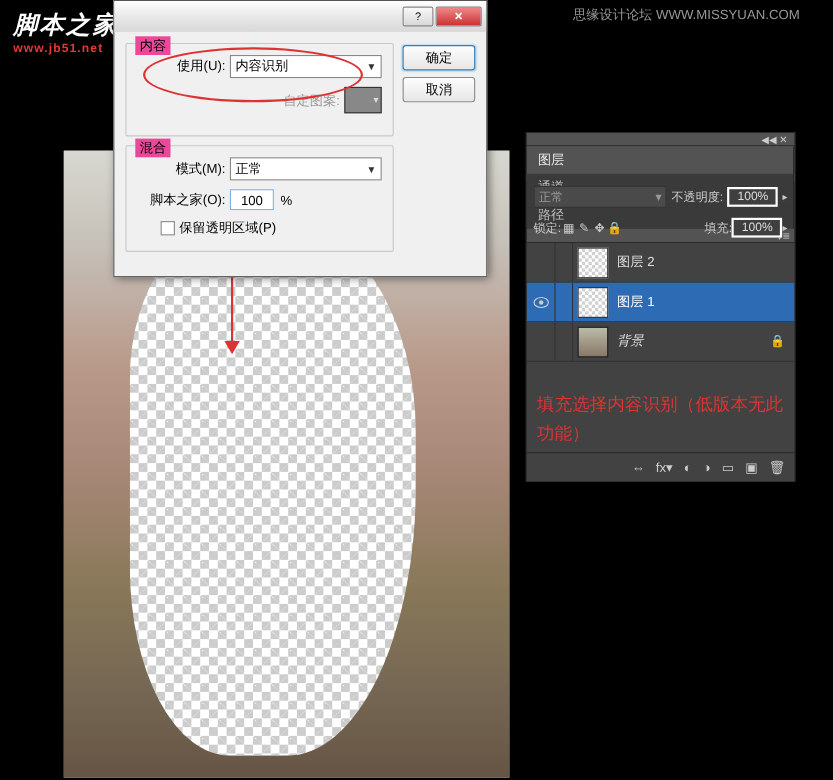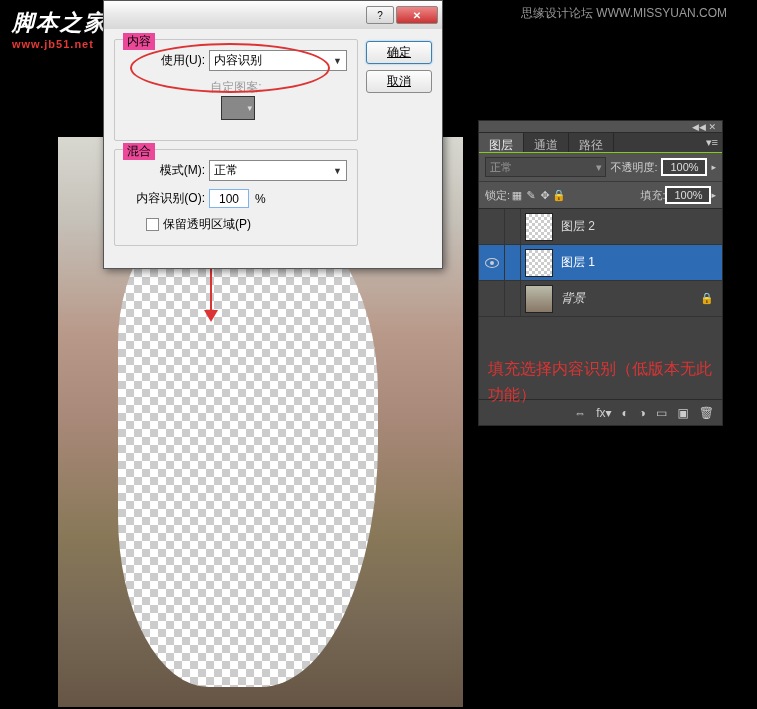--- a/index.html
+++ b/index.html
@@ -11,37 +11,37 @@
 .canvas-img{position:absolute;top:137px;left:58px;width:405px;height:570px;background:#ddd;}
 .photo-bg{position:absolute;top:0;left:0;width:100%;height:100%;background:linear-gradient(180deg,#d8d8d0 0%,#c5c0b8 15%,#b89888 35%,#a88878 50%,#887858 70%,#776855 85%,#665544 100%);}
 .cutout{position:absolute;top:60px;left:60px;width:260px;height:490px;background-image:linear-gradient(45deg,#ccc 25%,transparent 25%),linear-gradient(-45deg,#ccc 25%,transparent 25%),linear-gradient(45deg,transparent 75%,#ccc 75%),linear-gradient(-45deg,transparent 75%,#ccc 75%);background-size:16px 16px;background-position:0 0,0 8px,8px -8px,-8px 0;background-color:#fff;border-radius:40% 50% 45% 35%/30% 40% 50% 35%;}
 .dialog{position:absolute;top:0;left:103px;width:340px;background:#f0f0f0;border:1px solid #555;box-shadow:2px 2px 8px rgba(0,0,0,0.5);z-index:10;}
 .dialog-titlebar{height:28px;background:linear-gradient(180deg,#fff 0%,#e8e8e8 50%,#d8d8d8 100%);display:flex;justify-content:flex-end;align-items:center;padding-right:4px;}
 .titlebar-btn{width:28px;height:18px;background:linear-gradient(180deg,#f8f8f8,#d8d8d8);border:1px solid #888;border-radius:2px;margin-left:2px;display:flex;align-items:center;justify-content:center;font-size:10px;}
 .titlebar-close{background:linear-gradient(180deg,#e88,#c33);color:#fff;width:42px;font-weight:bold;}
 .dialog-body{padding:10px 10px 14px 10px;display:flex;gap:8px;}
 .dialog-left{flex:1;}
 .dialog-right{width:66px;display:flex;flex-direction:column;gap:6px;padding-top:2px;}
-.action-btn{height:23px;background:linear-gradient(180deg,#fdfdfd,#e6e6e6);border:1px solid #8a8a8a;border-radius:3px;font-size:12px;cursor:pointer;text-decoration:underline;}
+.action-btn{height:23px;background:linear-gradient(180deg,#fdfdfd,#e6e6e6);border:1px solid #8a8a8a;border-radius:3px;font-size:12px;cursor:pointer;}
 .action-btn.primary{border:1px solid #3c7fb1;box-shadow:0 0 2px #6bb8e6;}
 .fieldset{border:1px solid #c8c8c8;border-radius:2px;padding:10px 10px 12px 10px;margin-bottom:8px;position:relative;}
 .fieldset-legend{position:absolute;top:-7px;left:8px;background:#ec4899;padding:0 4px;font-size:12px;}
 .field-row{display:flex;align-items:center;margin-bottom:8px;font-size:12px;}
 .field-row label{text-align:right;width:80px;margin-right:4px;}
 .select-box{flex:1;height:21px;background:#fff;border:1px solid #888;padding:0 4px;display:flex;align-items:center;justify-content:space-between;font-size:12px;}
 .select-arrow{font-size:9px;color:#333;}
 .pattern-swatch{width:34px;height:24px;border:1px solid #333;background:#888;margin-left:4px;display:flex;align-items:center;justify-content:flex-end;padding-right:2px;}
 .num-input{width:40px;height:19px;border:1px solid #7eb4ea;background:#fff;text-align:center;font-size:12px;color:#000;}
 .chk{width:13px;height:13px;border:1px solid #888;background:#fff;margin-right:4px;}
 .circle-annot{position:absolute;top:43px;left:130px;width:200px;height:50px;border:2px solid #d33;border-radius:50%;z-index:11;pointer-events:none;}
 .arrow-line{position:absolute;top:90px;left:210px;width:2px;height:225px;background:#d33;z-index:9;}
 .arrow-head{position:absolute;top:310px;left:204px;width:0;height:0;border-left:7px solid transparent;border-right:7px solid transparent;border-top:12px solid #d33;z-index:9;}
 .layers-panel{position:absolute;top:120px;left:478px;width:245px;background:#535353;border:1px solid #2a2a2a;box-shadow:0 0 6px rgba(0,0,0,0.6);}
 .panel-collapse{height:12px;background:#535353;display:flex;justify-content:flex-end;align-items:center;padding-right:6px;color:#ccc;font-size:9px;border-bottom:1px solid #2a2a2a;}
-.panel-tabs{display:flex;background:#3a3a3a;height:20px;border-bottom:1px solid #84cc16;}
+.panel-tabs{display:flex;background:#3a3a3a;height:32px;border-bottom:7px solid #84cc16;flex-direction:column;}
 .panel-tab{padding:4px 10px;font-size:12px;color:#bbb;background:#3a3a3a;border-right:1px solid #282828;cursor:pointer;}
 .panel-tab.active{background:#535353;color:#e8e8e8;}
 .panel-menu{margin-left:auto;width:20px;display:flex;align-items:center;justify-content:center;color:#ccc;font-size:11px;}
 .blend-row{display:flex;align-items:center;padding:4px 6px;gap:4px;font-size:11px;color:#ccc;border-bottom:1px solid #3a3a3a;}
 .blend-select{flex:1;height:20px;background:#4a4a4a;border:1px solid #333;color:#999;padding:0 4px;display:flex;align-items:center;justify-content:space-between;font-size:11px;}
 .opacity-field{width:46px;height:18px;background:#3f3f3f;border:2px solid #ffffff;color:#ddd;text-align:center;font-size:11px;display:flex;align-items:center;justify-content:center;}
 .lock-row{display:flex;align-items:center;padding:4px 6px;gap:0;font-size:11px;color:#ccc;border-bottom:1px solid #2a2a2a;}
 .lock-icon{width:14px;height:14px;display:inline-flex;align-items:center;justify-content:center;font-size:11px;}
 .layer-list{background:#424242;min-height:190px;}
 .layer-row{display:flex;align-items:center;height:36px;border-bottom:1px solid #333;}
@@ -85,38 +85,38 @@
     <div class="dialog-left">
       <div class="fieldset">
         <div class="fieldset-legend">内容</div>
         <div class="field-row">
           <label>使用(U):</label>
           <div class="select-box">
             <span>内容识别</span>
             <span class="select-arrow">▼</span>
           </div>
         </div>
-        <div class="field-row" style="justify-content:flex-end;flex-direction:column;">
+        <div class="field-row" style="justify-content:flex-end;">
           <span class="disabled-label">自定图案:</span>
           <div class="pattern-swatch">
             <span class="select-arrow" style="color:#ddd;">▾</span>
           </div>
         </div>
       </div>
       <div class="fieldset">
         <div class="fieldset-legend">混合</div>
         <div class="field-row">
           <label>模式(M):</label>
           <div class="select-box">
             <span>正常</span>
             <span class="select-arrow">▼</span>
           </div>
         </div>
         <div class="field-row">
-          <label>内容识别(O):</label>
+          <label>脚本之家(O):</label>
           <input class="num-input" value="100" style="">
           <span style="margin-left:6px;">%</span>
         </div>
         <div class="field-row" style="margin-bottom:0;margin-left:21px;">
           <div class="chk"></div>
           <span>保留透明区域(P)</span>
         </div>
       </div>
     </div>
     <div class="dialog-right">

